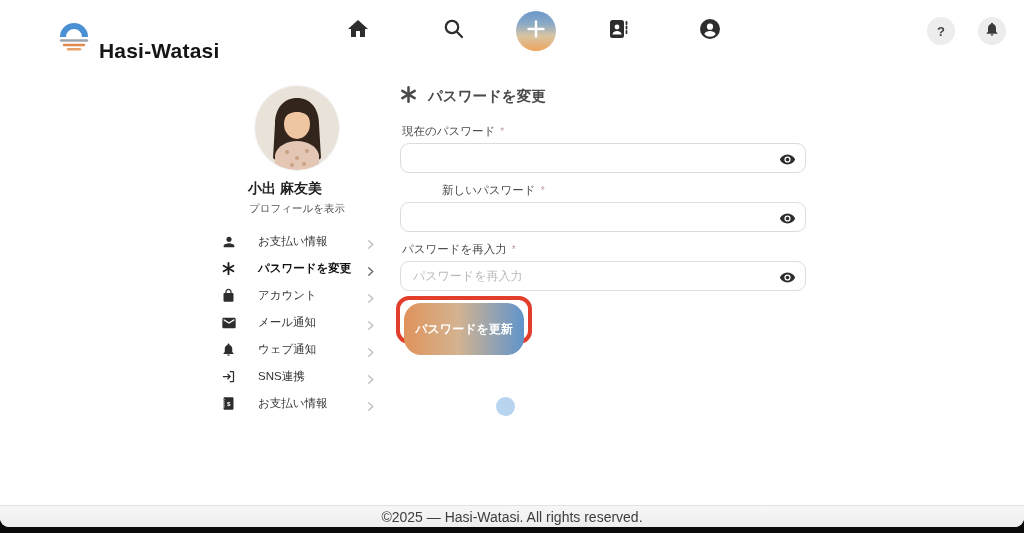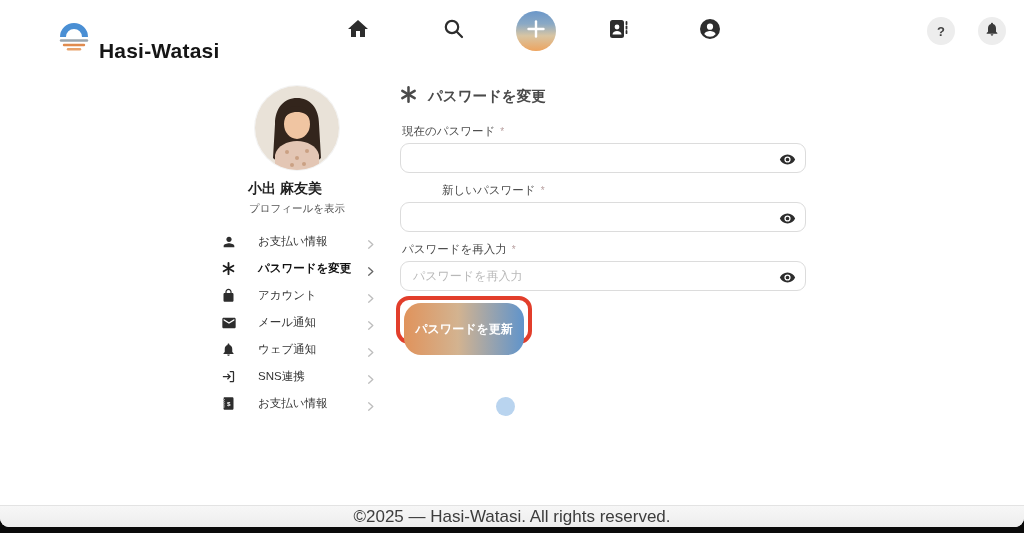--- a/index.html
+++ b/index.html
@@ -39,21 +39,21 @@
   .field-box input { position:absolute; left:12px; top:0; width:360px; height:28px; border:none; outline:none; font-size:12px; color:#333; background:transparent; font-family:inherit; }
   .field-box input::placeholder { color:#b8b8b8; }
   .eye-btn { position:absolute; right:9px; top:6px; width:18px; height:18px; cursor:pointer; display:flex; align-items:center; justify-content:center; }
 
   .annotation { position:absolute; left:396px; top:296px; width:136px; height:48px; border:4px solid #e23e2b; border-radius:13px; }
   .submit-btn { position:absolute; left:404px; top:303px; width:120px; height:52px; border:none; border-radius:17px; background:linear-gradient(90deg,#e0935c 0%,#d3b390 45%,#6094cb 100%); color:#fff; font-size:12px; font-weight:700; cursor:pointer; font-family:inherit; }
   .click-dot { position:absolute; left:496px; top:397px; width:19px; height:19px; border-radius:50%; background:#b9d4ef; }
 
   
   .footer { position:absolute; left:0; bottom:0; width:100%; height:22px; background:linear-gradient(180deg,#f7f7f7,#ededed); border-top:1px solid #e3e3e3; display:flex; align-items:center; justify-content:center; }
-  .footer-text { font-size:17px; color:#3d3d3d; }
+  .footer-text { font-size:14px; color:#3d3d3d; }
 </style>
 </head>
 <body>
 
 <div class="screen">
   <div class="window">
 
     <div class="navbar">
 
       <div class="logo">

